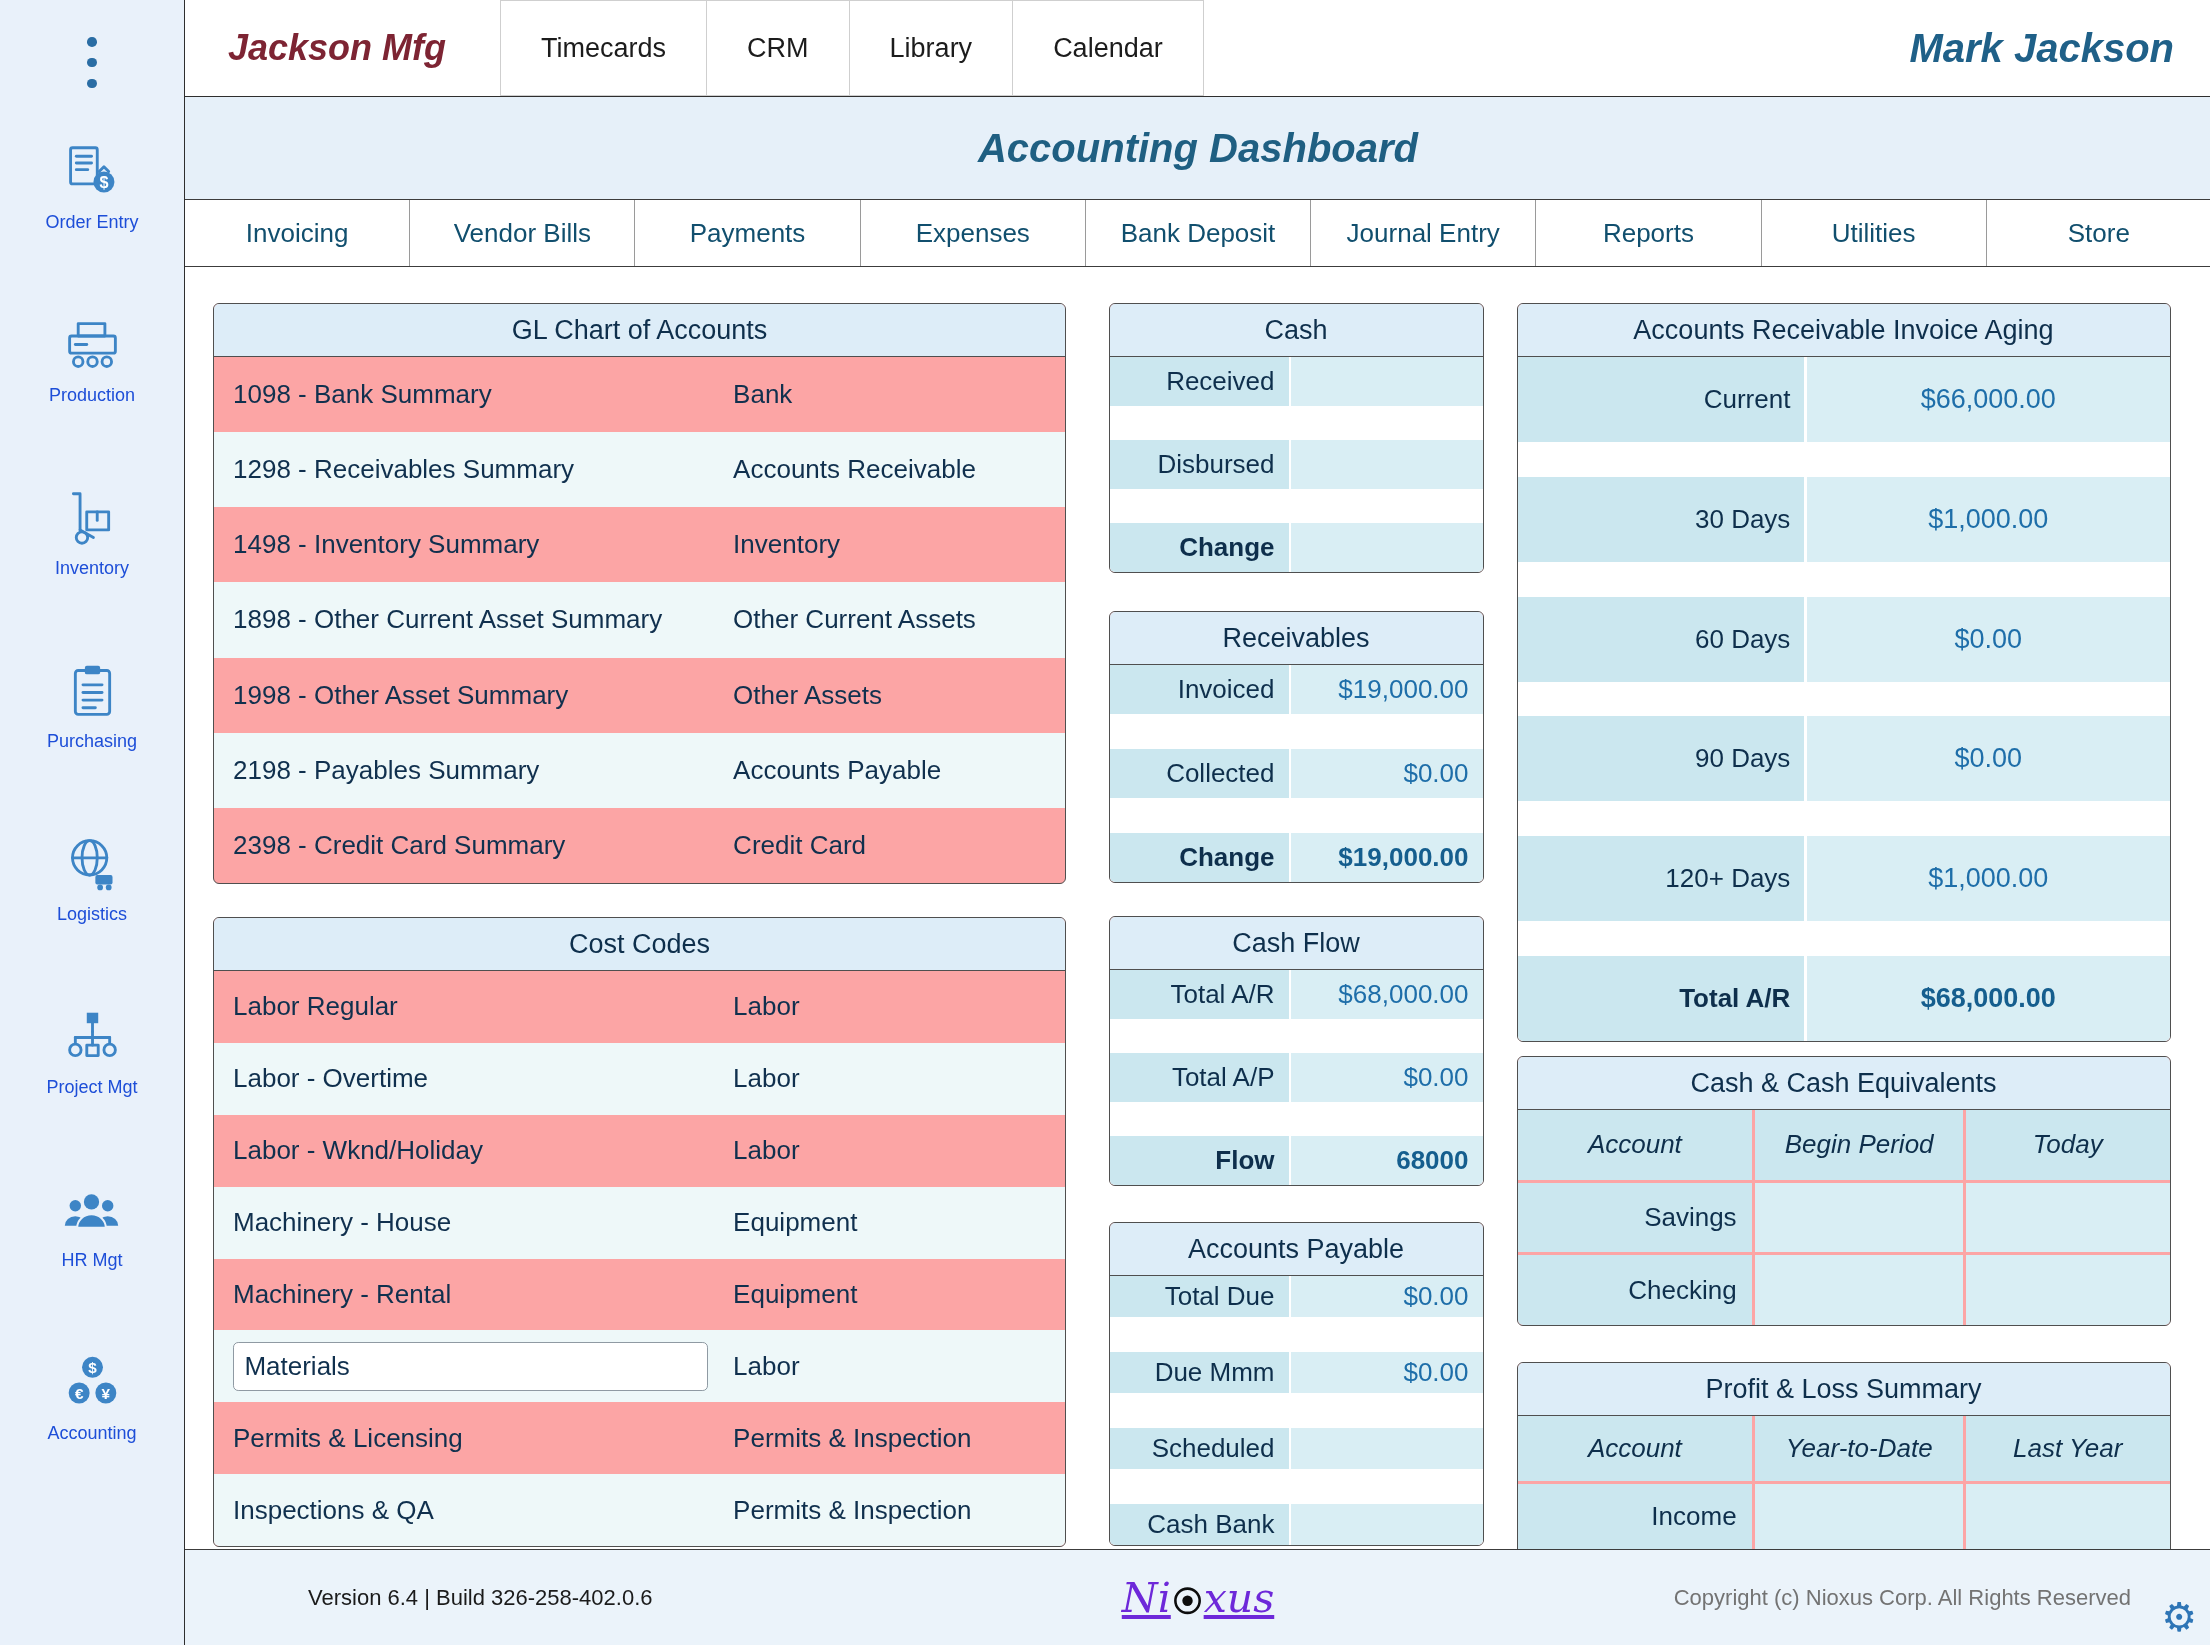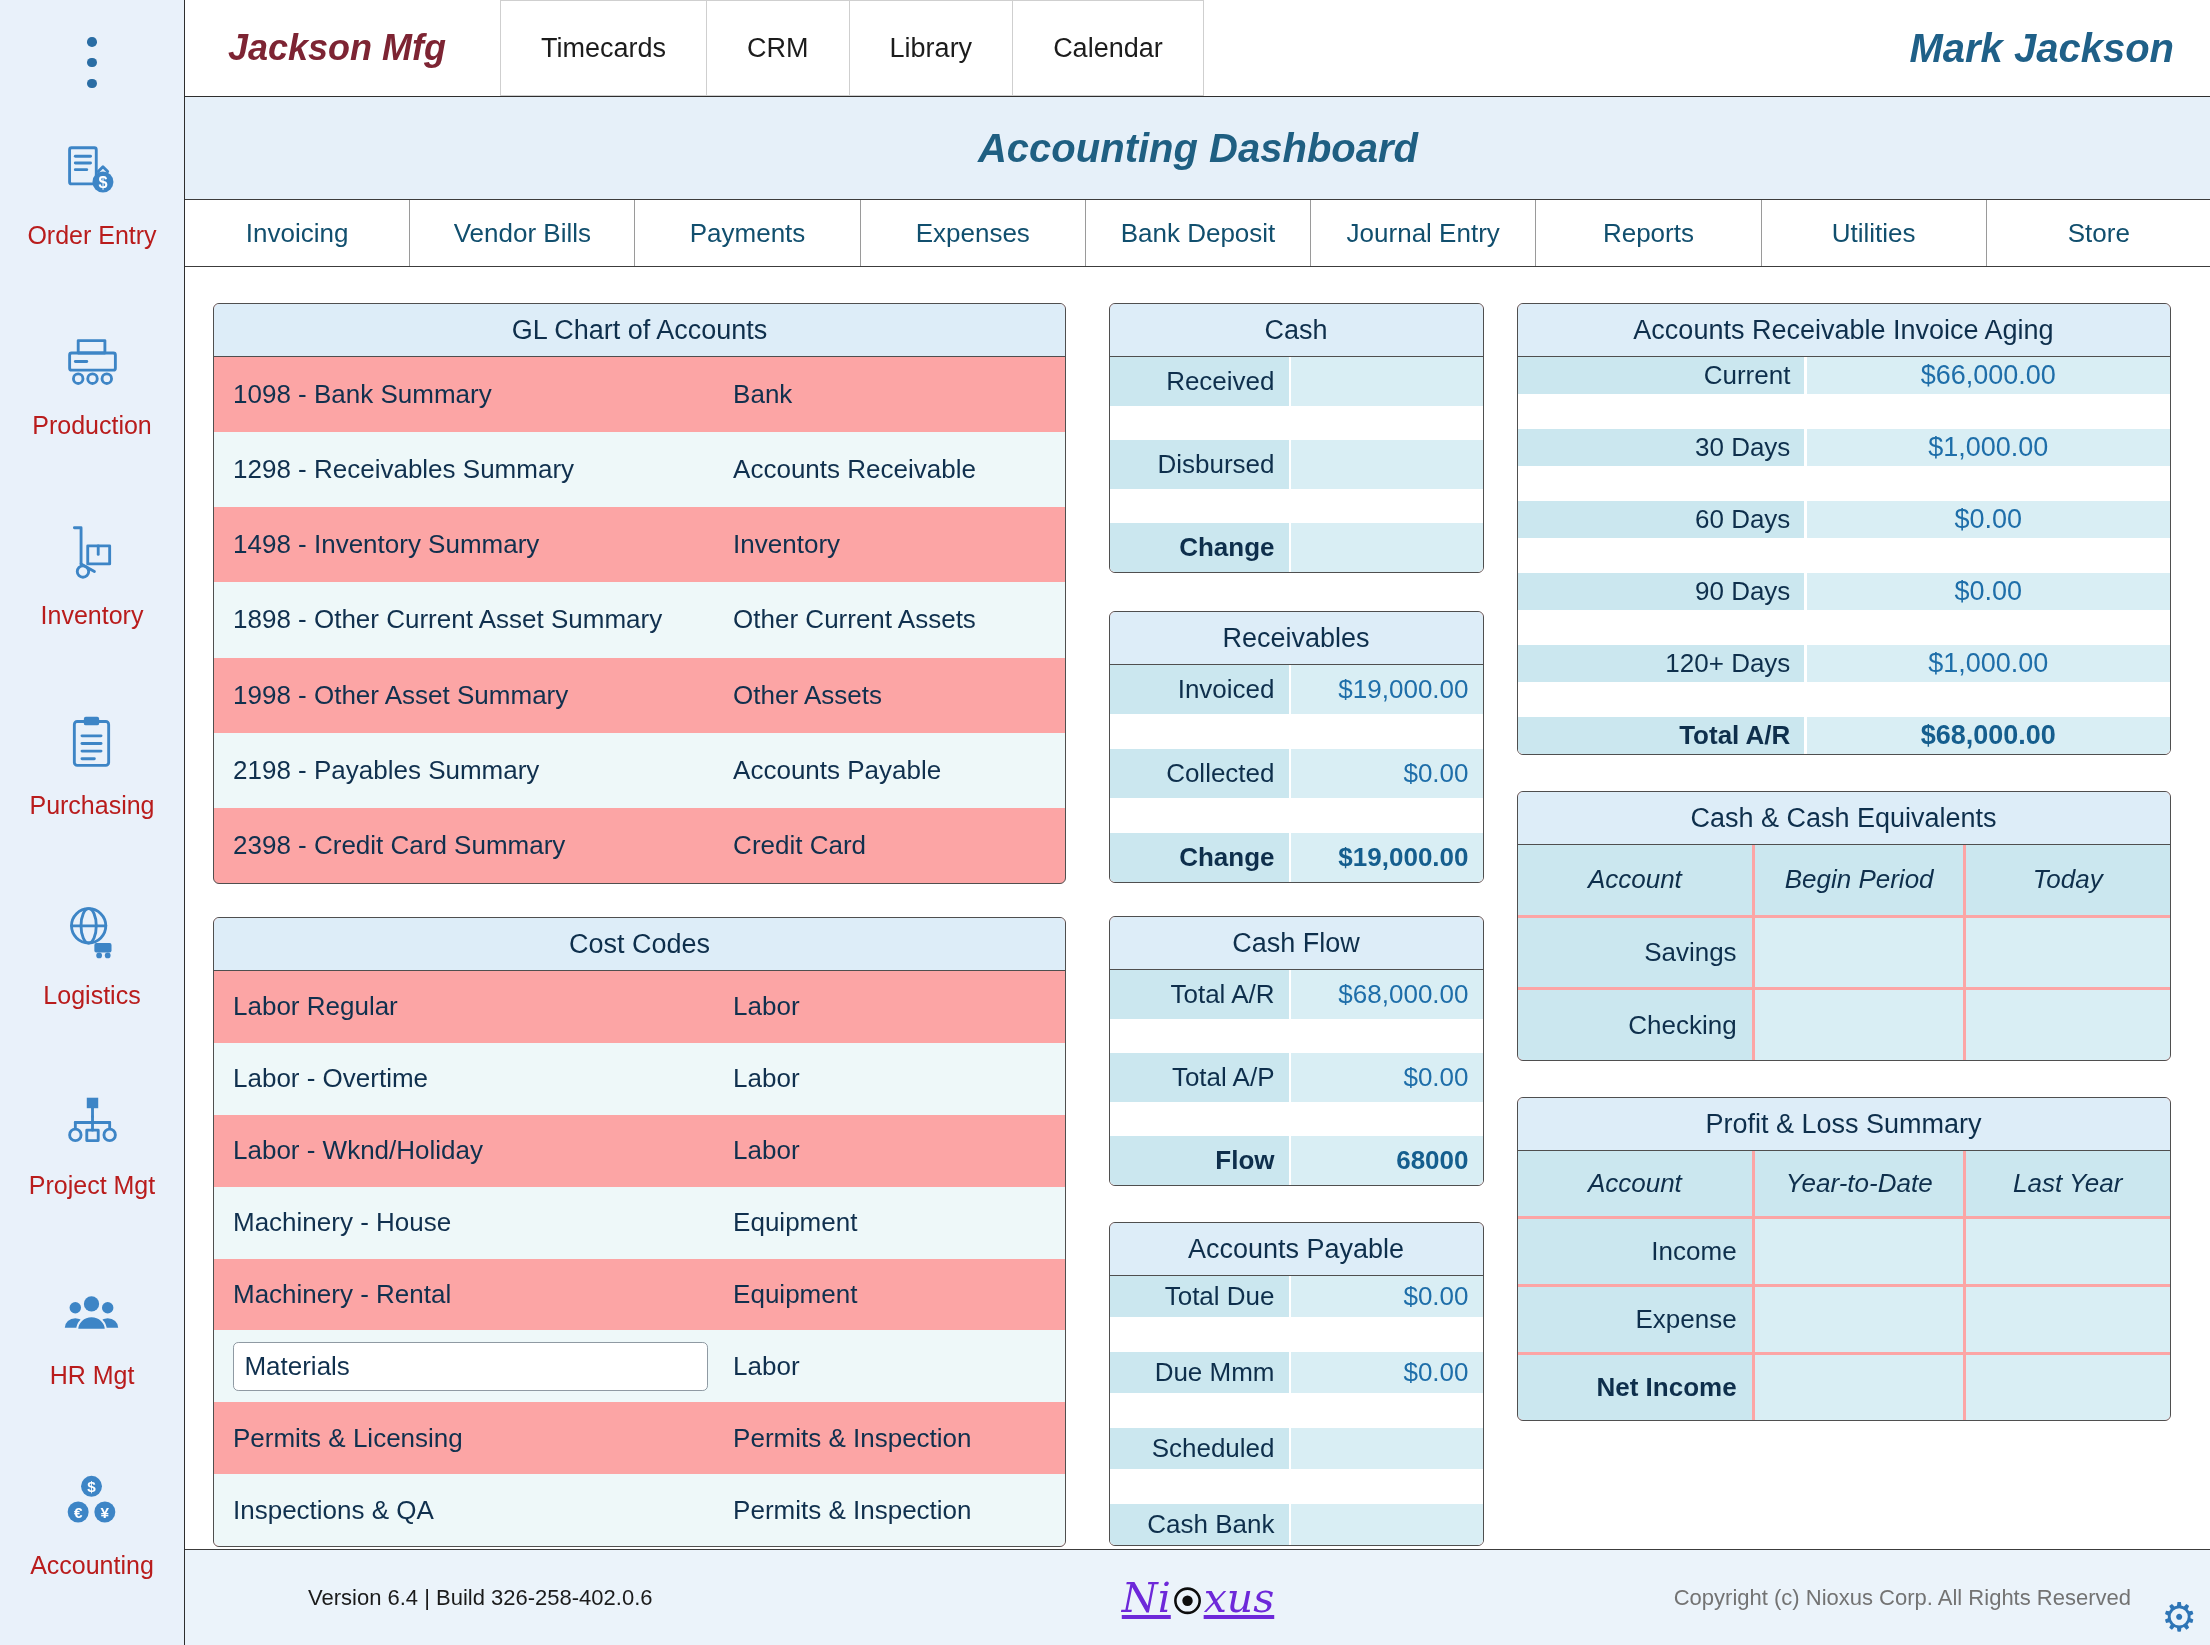--- a/index.html
+++ b/index.html
@@ -7,21 +7,21 @@
        font-family:"Liberation Sans",sans-serif;color:#10304e;}
   .app{display:flex;width:2211px;height:1646px;}
 
   
   .sidebar{width:185px;flex-shrink:0;background:#e9f1fa;border-right:1.7px solid #2e2e2e;
            display:flex;flex-direction:column;align-items:center;box-sizing:border-box;}
   .dots{margin-top:37px;margin-bottom:54px;display:flex;flex-direction:column;gap:11.3px;cursor:pointer;}
   .dots .dot{width:9.6px;height:9.6px;border-radius:50%;background:#2a6da4;}
   .side-item{display:flex;flex-direction:column;align-items:center;margin-bottom:82px;cursor:pointer;}
   .side-item svg{width:61px;height:61px;}
-  .side-item .label{margin-top:15px;font-size:25px;color:#b91c1c;white-space:nowrap;}
+  .side-item .label{margin-top:6px;font-size:18px;color:#1d4ed8;white-space:nowrap;}
 
   
   .main{flex:1;display:flex;flex-direction:column;min-width:0;}
 
   .topbar{height:96px;background:#fff;border-bottom:1.7px solid #2e2e2e;display:flex;align-items:stretch;flex-shrink:0;}
   .brand{display:flex;align-items:center;padding:0 54px 0 43px;font-size:36px;font-weight:bold;font-style:italic;color:#7d2433;}
   .tab{display:flex;align-items:center;justify-content:center;padding:0 40px;font-size:27px;color:#1c1c1c;
        background:#fff;border:0.9px solid #cfcfcf;box-sizing:border-box;cursor:pointer;}
   .tab + .tab{border-left:none;}
   .user{margin-left:auto;display:flex;align-items:center;padding-right:37px;font-size:40px;font-weight:bold;font-style:italic;color:#1f6088;}
@@ -47,21 +47,21 @@
          overflow:hidden;box-sizing:border-box;flex-shrink:0;}
   .panel-header{height:52px;flex-shrink:0;background:#ddedf8;border-bottom:1.7px solid #4f4f4f;
                 display:flex;align-items:center;justify-content:center;font-size:27px;color:#0e2f4c;}
 
   #gl{height:581px;margin-bottom:33px;}
   #cost{height:630px;}
   #cash{height:270px;margin-bottom:38px;}
   #recv{height:272px;margin-bottom:33px;}
   #flow{height:270px;margin-bottom:36px;}
   #ap{height:324px;}
-  #aging{height:452px;margin-bottom:36px;}
+  #aging{height:739px;margin-bottom:14px;}
   #cce{height:270px;margin-bottom:36px;}
   #pl{height:324px;}
 
   
   .list{flex:1;display:flex;flex-direction:column;}
   .list-row{flex:1;display:flex;align-items:center;font-size:26px;color:#10304e;cursor:pointer;}
   .list-row:nth-child(even){background:#eef8f9;}
   .list-row .c1{width:61%;padding-left:19px;box-sizing:border-box;display:flex;align-items:center;}
   .list-row .c2{flex:1;}
   .cost-input{width:95%;height:49px;border:0.9px solid #8f9aa3;border-radius:5.2px;background:#fff;

